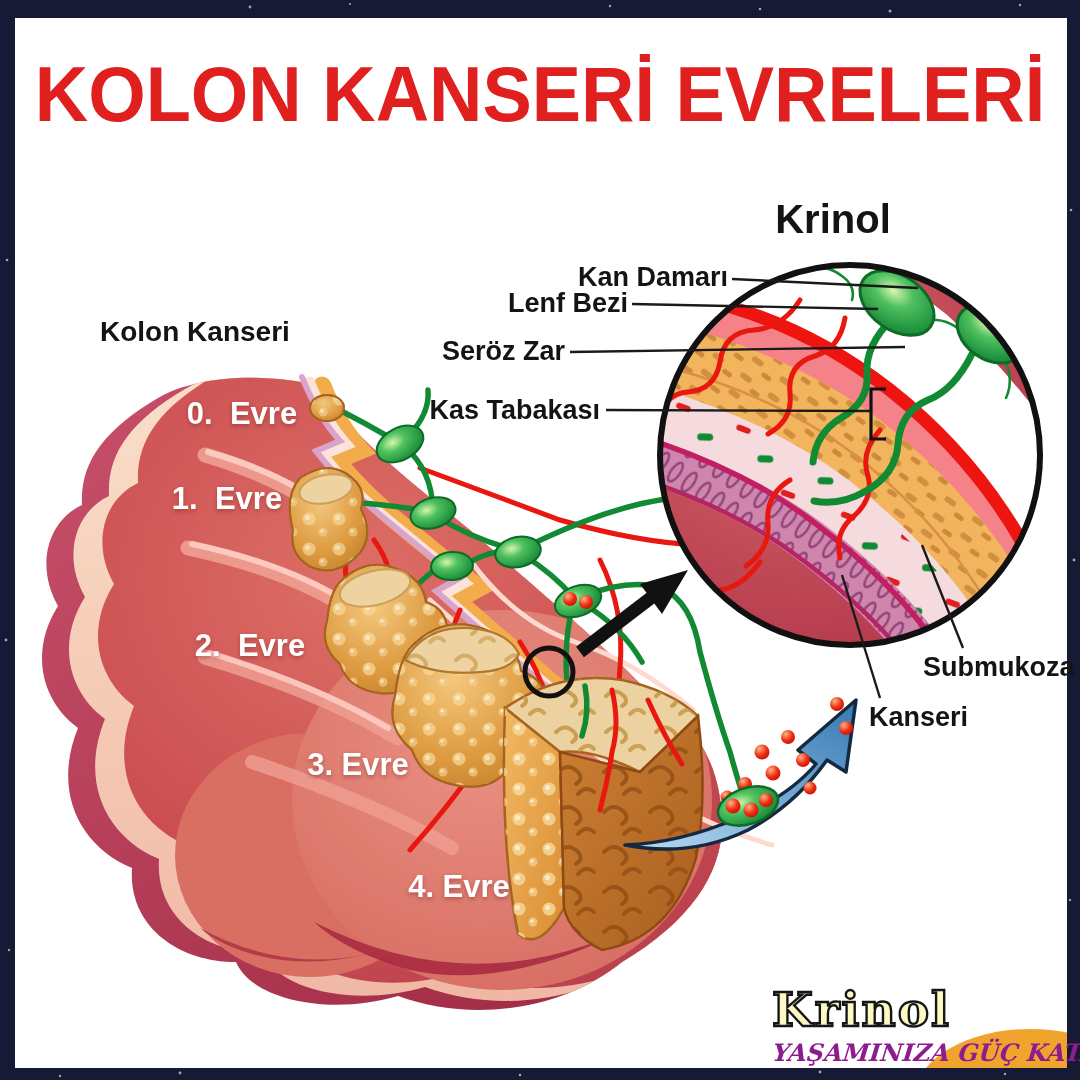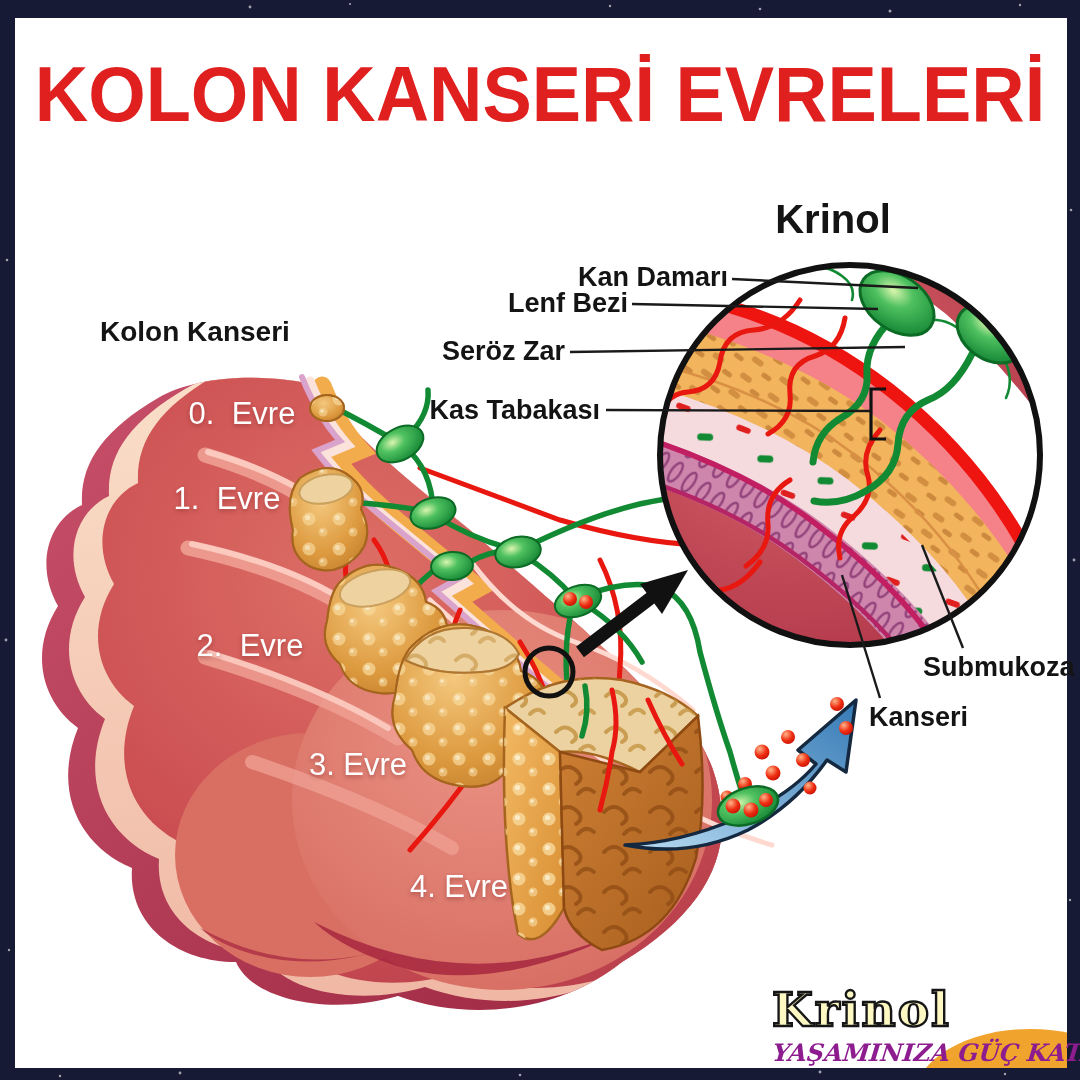--- a/index.html
+++ b/index.html
@@ -12,21 +12,21 @@
   .lbl{position:absolute;z-index:2;color:#141414;}
   .title{
     left:0;top:50px;width:1080px;text-align:center;
     font-size:77px;font-weight:900;letter-spacing:0px;
     transform:scaleX(.96);transform-origin:center;
     color:#e01f1f;white-space:pre;
   }
   .h-cancer{left:100px;top:316px;font-size:28px;font-weight:800;}
   .h-normal{left:733px;top:197px;width:200px;text-align:center;font-size:40px;font-weight:800;}
   .stage{
-    color:#ffffff;font-weight:400;font-size:31px;white-space:pre;
+    color:#ffffff;font-weight:700;font-size:31px;white-space:pre;
     text-shadow:0 2px 4px rgba(110,30,30,.45);text-align:center;width:170px;
   }
   .s0{left:157px;top:396px;}
   .s1{left:142px;top:481px;}
   .s2{left:165px;top:628px;}
   .s3{left:273px;top:747px;}
   .s4{left:374px;top:869px;}
   .anat{font-size:27px;font-weight:800;white-space:pre;}
   .ra{width:300px;text-align:right;}
   .a-kan{left:428px;top:262px;}

